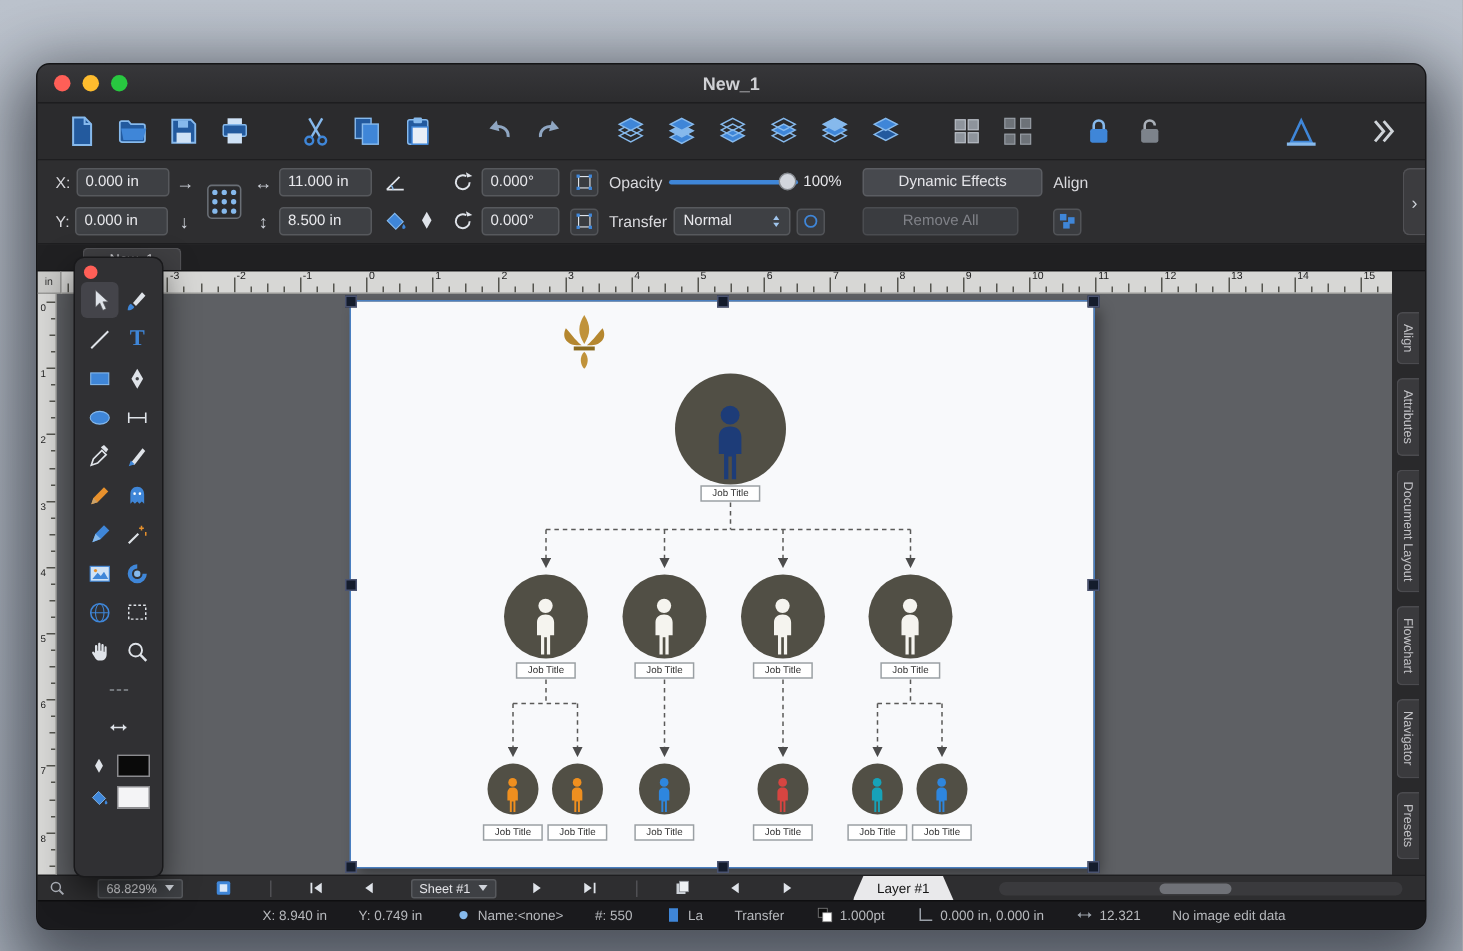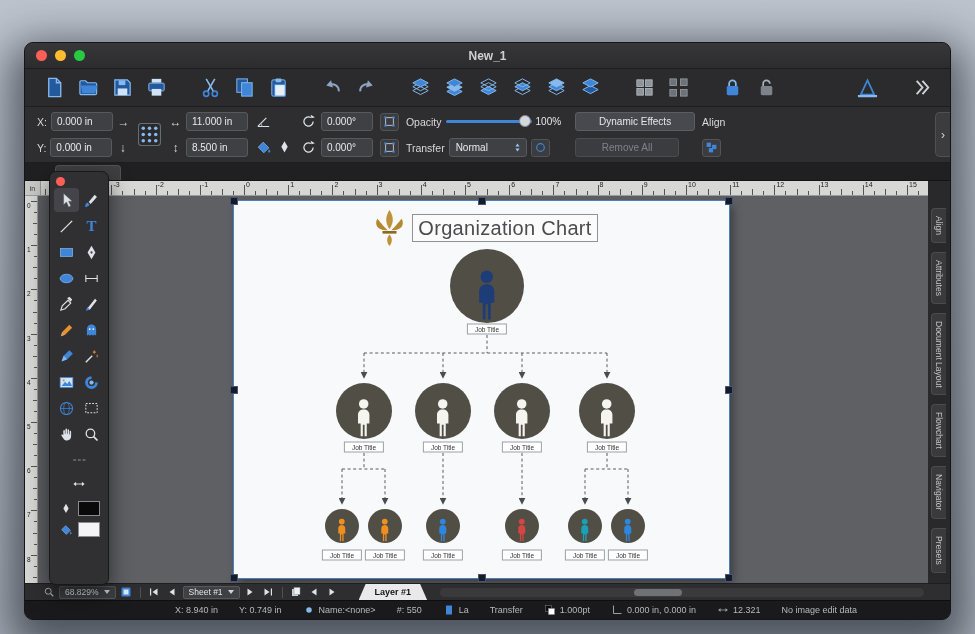--- a/index.html
+++ b/index.html
@@ -74,27 +74,27 @@
 .tool.active{background:#44444a}
 .tool svg{width:17px;height:17px}
 .tglyph{color:#3f86d8;font-weight:bold;font-size:15px;font-family:"Liberation Serif",serif}
 .pextras{margin-top:7px;display:flex;flex-direction:column;align-items:center;gap:6px}
 .pextras svg{width:22px;height:14px}
 .swatchrow{display:flex;align-items:center;gap:5px}
 .swatchrow svg{width:14px;height:14px}
 .swatch{width:22px;height:15px;border:1px solid #8b8b8f}
 .swblack{background:#0a0a0a}.swwhite{background:#f4f4f6}
 
-.zoombar{flex:0 0 17px;background:#2e2e30;border-top:1px solid #1e1e20;display:flex;align-items:center;padding:0 16px;gap:3px}
+.zoombar{flex:0 0 17px;background:#2e2e30;border-top:1px solid #1e1e20;display:flex;align-items:center;padding:0 5px;gap:20px}
 .zico{width:15px;height:14px;display:inline-flex;align-items:center;justify-content:center}
 .zico svg{width:12px;height:12px}
 .zfield{height:13px;background:#3e4044;border:1px solid #57595d;border-radius:2px;font-size:8.5px;color:#e5e5e9;display:inline-flex;align-items:center;padding:0 5px;gap:5px;white-space:nowrap}
 .ddarrow{width:0;height:0;border-left:3px solid transparent;border-right:3px solid transparent;border-top:4px solid #cfd3da}
 .vsep{width:1px;height:11px;background:#505054;margin:0 3px}
-.layertab{height:16px;background:#e9e9eb;color:#141414;font-size:9px;font-weight:bold;display:inline-flex;align-items:center;padding:0 16px;clip-path:polygon(7px 0,calc(100% - 7px) 0,100% 100%,0 100%);margin-left:16px}
+.layertab{height:16px;background:#e9e9eb;color:#141414;font-size:9px;font-weight:normal;display:inline-flex;align-items:center;padding:0 16px;clip-path:polygon(7px 0,calc(100% - 7px) 0,100% 100%,0 100%);margin-left:16px}
 .hscroll{flex:1;height:9px;background:#3a3a3d;border-radius:5px;margin:0 10px;position:relative}
 .hthumb{position:absolute;left:40%;width:48px;height:7px;top:1px;background:#6f7177;border-radius:4px}
 
 .statusbar{flex:0 0 19px;background:#1a1a1d;border-top:1px solid #0e0e10;display:flex;align-items:center;font-size:9px;color:#b7b9bd;padding-left:150px;overflow:hidden}
 .sitem{margin-right:21px;white-space:nowrap;display:inline-flex;align-items:center}
 .sico{width:12px;height:12px;margin-right:4px;display:inline-flex}
 .sico svg{width:12px;height:12px}
 </style>
 </head>
 <body>
@@ -615,21 +615,20 @@
             </svg>
           <div class="oc-ornament">
             <svg viewBox="0 0 40 44">
               <path d="M20 2 C15 10 15 16 20 24 C25 16 25 10 20 2Z" fill="#c0923a"></path>
               <path d="M6 12 C2 20 8 26 18 25 C12 20 10 16 6 12Z" fill="#b5872f"></path>
               <path d="M34 12 C38 20 32 26 22 25 C28 20 30 16 34 12Z" fill="#b5872f"></path>
               <rect x="12" y="26" width="16" height="3" fill="#8a6a1f"></rect>
               <path d="M20 30 C16 34 17 40 20 43 C23 40 24 34 20 30Z" fill="#c0923a"></path>
             </svg>
           </div>
-          <div class="oc-title">Organization Chart</div>
         <div class="oc-circle" style="left: 216px; top: 48px; width: 74px; height: 74px; background: rgb(81, 79, 69);">
               <svg viewBox="0 0 40 64" width="33.48" height="54">
                 <circle cx="20" cy="9" r="7.5" fill="#1d3c78"></circle>
                 <path d="M20 18c-5.5 0-9 3.2-9 8.5V40h4.2v20h3.4V42h2.8v18h3.4V40h4.2V26.5c0-5.3-3.5-8.5-9-8.5z" fill="#1d3c78"></path>
               </svg>
             </div>
             <div class="oc-label" style="left: 253px; top: 128px;">Job Title</div>
             <div class="oc-circle" style="left: 102px; top: 182px; width: 56px; height: 56px; background: rgb(81, 79, 69);">
               <svg viewBox="0 0 40 64" width="25.419999999999998" height="41">
                 <circle cx="20" cy="9" r="7.5" fill="#f5f4ef"></circle>

